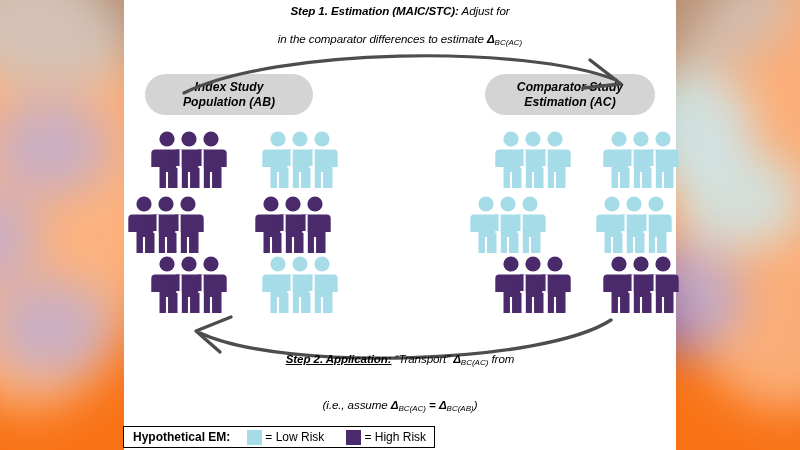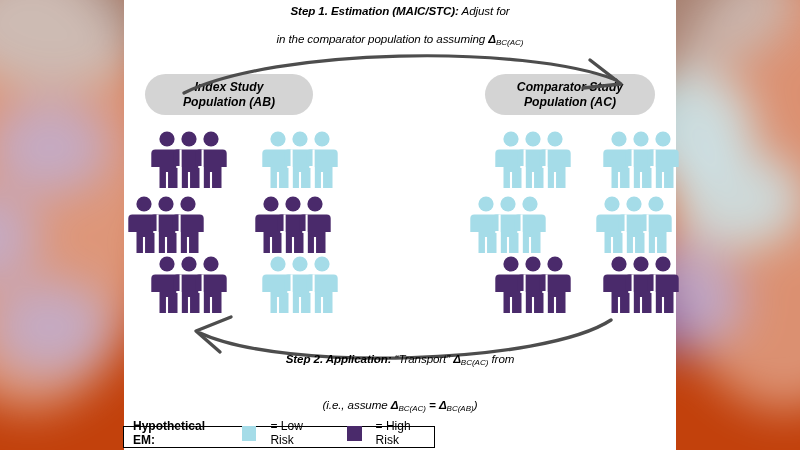--- a/index.html
+++ b/index.html
@@ -1,21 +1,21 @@
 <!DOCTYPE html>
 <html><head>
 <meta charset="utf-8">
 <style>
   html,body{margin:0;padding:0;}
   body{
     width:800px;height:450px;overflow:hidden;
     font-family:"Liberation Sans", sans-serif;
     background:#ffffff;
   }
-  #stage{position:relative;width:800px;height:450px;overflow:hidden;background:#c2410c;}
+  #stage{position:relative;width:800px;height:450px;overflow:hidden;background:#f97316;}
 
   
   .side{position:absolute;top:0;height:450px;width:126px;overflow:hidden;}
   .side.left{left:0;}
   .side.right{right:0;}
   .blurlayer{position:absolute;inset:-40px;filter:blur(22px);}
   .blob{position:absolute;border-radius:50%;}
 
   
   #content{
@@ -59,28 +59,28 @@
   
   .pgroup{position:absolute;width:78px;height:59px;}
   .pgroup svg{display:block;width:78px;height:59px;}
 
   
   #legend{
     position:absolute;left:123px;top:426px;
     width:312px;height:22px;
     border:1.6px solid #000;
     background:#fff;
-    display:flex;align-items:flex-end;
+    display:flex;align-items:center;
     box-sizing:border-box;
     padding-left:9px;
   }
   #legend .lgtitle{font-weight:bold;font-size:12px;color:#000;}
   #legend .sw{width:15px;height:15px;display:inline-block;}
   #legend .lgitem{display:flex;align-items:center;font-size:12px;color:#000;}
-  #legend .lgtxt{margin-left:14px;}
+  #legend .lgtxt{margin-left:3px;}
   .gap-a{width:17px;}
   .gap-b{width:22px;}
 </style>
 </head>
 <body>
 
 <div id="stage">
 
   <div class="side left">
     <div class="blurlayer">
@@ -100,33 +100,33 @@
       <div class="blob" style="left:-30px;top:285px;width:140px;height:110px;background:#8e6ba8;opacity:.9;"></div>
       <div class="blob" style="left:20px;top:0px;width:260px;height:450px;background:#ffffff;opacity:.42;"></div>
     </div>
   </div>
 
   <div id="content">
 
     <div class="steptext" id="step1">
       <span class="lbl" style="font-weight:bold;">Step 1. Estimation (MAIC/STC):</span><span> Adjust for</span><br>
       <br>
-      <span>in the comparator population to assuming </span><span class="delta">Δ</span><span class="sub">BC(AC)</span>
+      <span>in the comparator differences to estimate </span><span class="delta">Δ</span><span class="sub">BC(AC)</span>
     </div>
 
     <div class="pill" id="pill-index">
       <div>
         <span>Index Study</span><br>
         <span>Population (AB)</span>
       </div>
     </div>
     <div class="pill" id="pill-comp">
       <div>
         <span>Comparator Study</span><br>
-        <span>Population (AC)</span>
+        <span>Estimation (AC)</span>
       </div>
     </div>
 
     <svg class="arrowsvg" viewBox="0 0 552 450">
       <g>
         <path d="M60,93 C150,48 400,44 492,80" fill="none" stroke="#4d4d4d" stroke-width="3.2" stroke-linecap="round"></path>
         <path d="M466,60 L497,84 L459,88" fill="none" stroke="#4d4d4d" stroke-width="3.4" stroke-linecap="round" stroke-linejoin="round"></path>
       </g>
       <g>
         <path d="M487,320 C420,364 160,372 76,333" fill="none" stroke="#4d4d4d" stroke-width="3.4" stroke-linecap="round"></path>
@@ -338,21 +338,21 @@
         </g>
         <g stroke="#fff" stroke-width="2.1" fill="none">
           <path d="M30.6 19.5V58M31.5 37h-5.2"></path>
             <path d="M52.6 19.5V58M53.5 37h-5.2"></path>
           <path d="M17 42v16M39 42v16M61 42v16"></path>
         </g>
       </svg>
     </div>
 
     <div class="steptext" id="step2">
-      <span style="font-weight:bold;">Step 2. Application:</span><span> “Transport” </span><span class="delta">Δ</span><span class="sub">BC(AC)</span><span> from</span><br>
+      <span style="font-weight:bold;text-decoration:underline;">Step 2. Application:</span><span> “Transport” </span><span class="delta">Δ</span><span class="sub">BC(AC)</span><span> from</span><br>
       <br>
       <br>
       <span>(i.e., assume </span><span class="delta">Δ</span><span class="sub">BC(AC)</span><span style="font-weight:bold;"> = </span><span class="delta">Δ</span><span class="sub">BC(AB)</span><span>)</span>
     </div>
 
   </div>
 
   <div id="legend">
     <span class="lgtitle">Hypothetical EM:</span>
     <span class="gap-a"></span>

